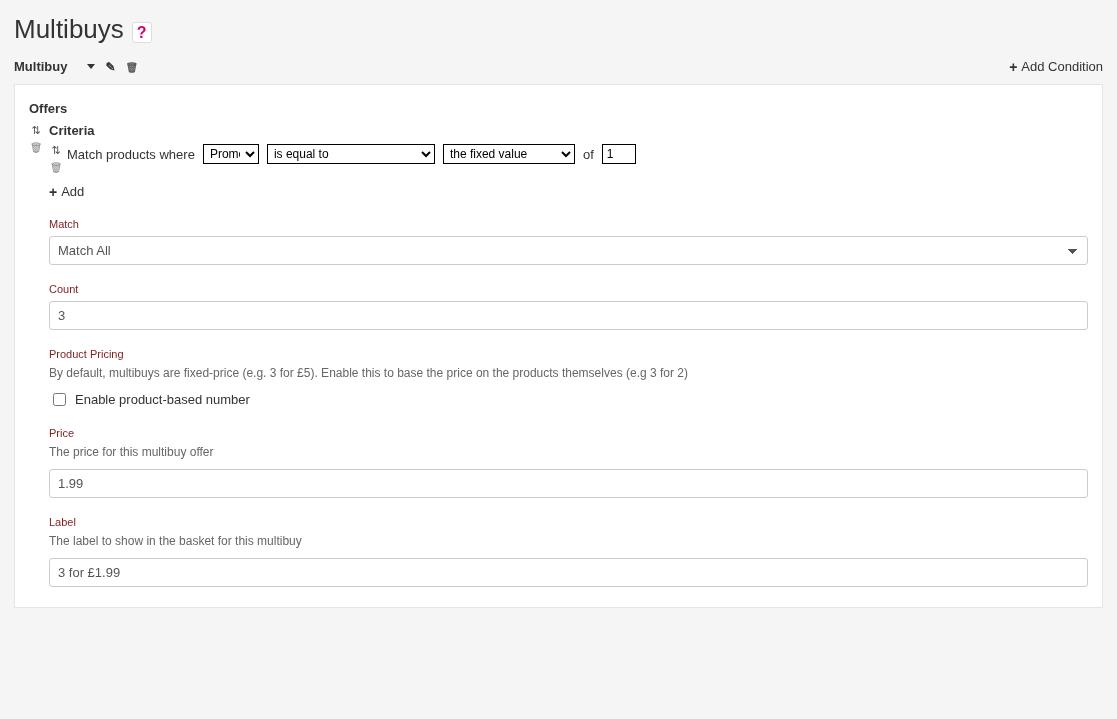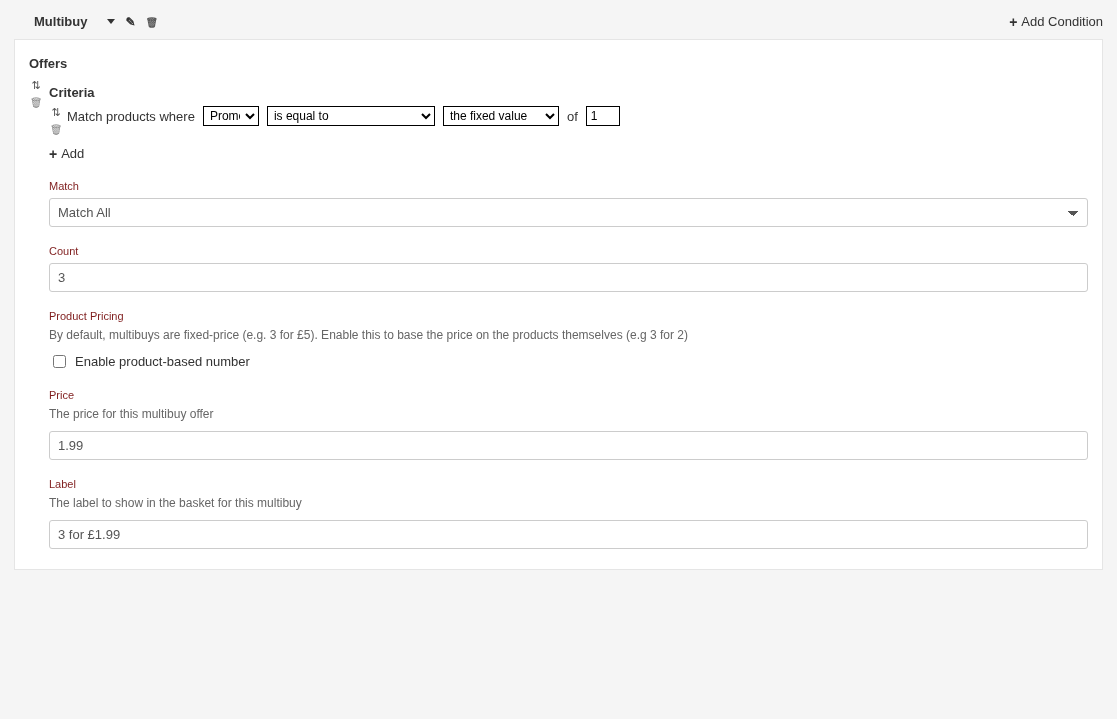--- a/index.html
+++ b/index.html
@@ -42,21 +42,21 @@
     margin-bottom: 10px;
   }
   .toolbar-left {
     display: flex;
     align-items: center;
     gap: 10px;
     color: #333;
     font-weight: 600;
     font-size: 13px;
   }
-  .toolbar-left .dropdown-trigger { display: inline-flex; align-items: center; gap: 20px; cursor: pointer; margin-left: 20px; }
+  .toolbar-left .dropdown-trigger { display: inline-flex; align-items: center; gap: 20px; cursor: pointer; }
   .caret-down {
     display: inline-block;
     width: 0; height: 0;
     border-left: 4px solid transparent;
     border-right: 4px solid transparent;
     border-top: 5px solid #333;
   }
   .icon-btn {
     color: #333;
     cursor: pointer;
@@ -131,21 +131,21 @@
   }
   input.inline-input {
     font-size: 12px;
     border: 1px solid #000;
     height: 20px;
     width: 34px;
     padding: 0 4px;
   }
   .sel-promotion { width: 56px; }
   .sel-operator { width: 168px; }
-  .sel-valuetype { width: 116px; }
+  .sel-valuetype { width: 132px; }
   .add-row {
     display: inline-flex;
     align-items: center;
     gap: 4px;
     color: #333;
     font-size: 13px;
     margin-top: 20px;
     margin-left: 0;
     cursor: pointer;
   }
@@ -194,20 +194,24 @@
   }
   .sort-glyph::before { content: "⇅"; }
   .trash-glyph::before { content: "🗑"; font-size: 10px; opacity: 0.8; }
   .pencil-glyph::before { content: "✎"; }
 </style>
 </head>
 <body>
 
 <div class="page">
 
+  <div class="page-title-row">
+    <span class="page-title">Multibuys</span>
+    <span class="help-icon">?</span>
+  </div>
 
   <div class="toolbar-row">
     <div class="toolbar-left">
       <span class="dropdown-trigger">
         <span>Multibuy</span>
         <span class="caret-down"></span>
       </span>
       <span class="icon-btn pencil-glyph"></span>
       <span class="icon-btn trash-glyph"></span>
     </div>
@@ -221,21 +225,21 @@
 
     <div class="section-heading">Offers</div>
 
     <div class="offers-block">
       <div class="sort-handle-col">
         <span class="sort-icon sort-glyph"></span>
         <span class="trash-icon trash-glyph"></span>
       </div>
 
       <div class="offers-inner">
-        <div class="section-heading" style="margin-top:8px">Criteria</div>
+        <div class="section-heading" style="margin-top:1px">Criteria</div>
 
         <div class="criteria-row">
           <div class="row-handles">
             <span class="sort-icon sort-glyph"></span>
             <span class="trash-icon trash-glyph"></span>
           </div>
           <span class="inline-text">Match products where</span>
           <select class="inline-select sel-promotion">
             <option>Promotion</option>
           </select>

